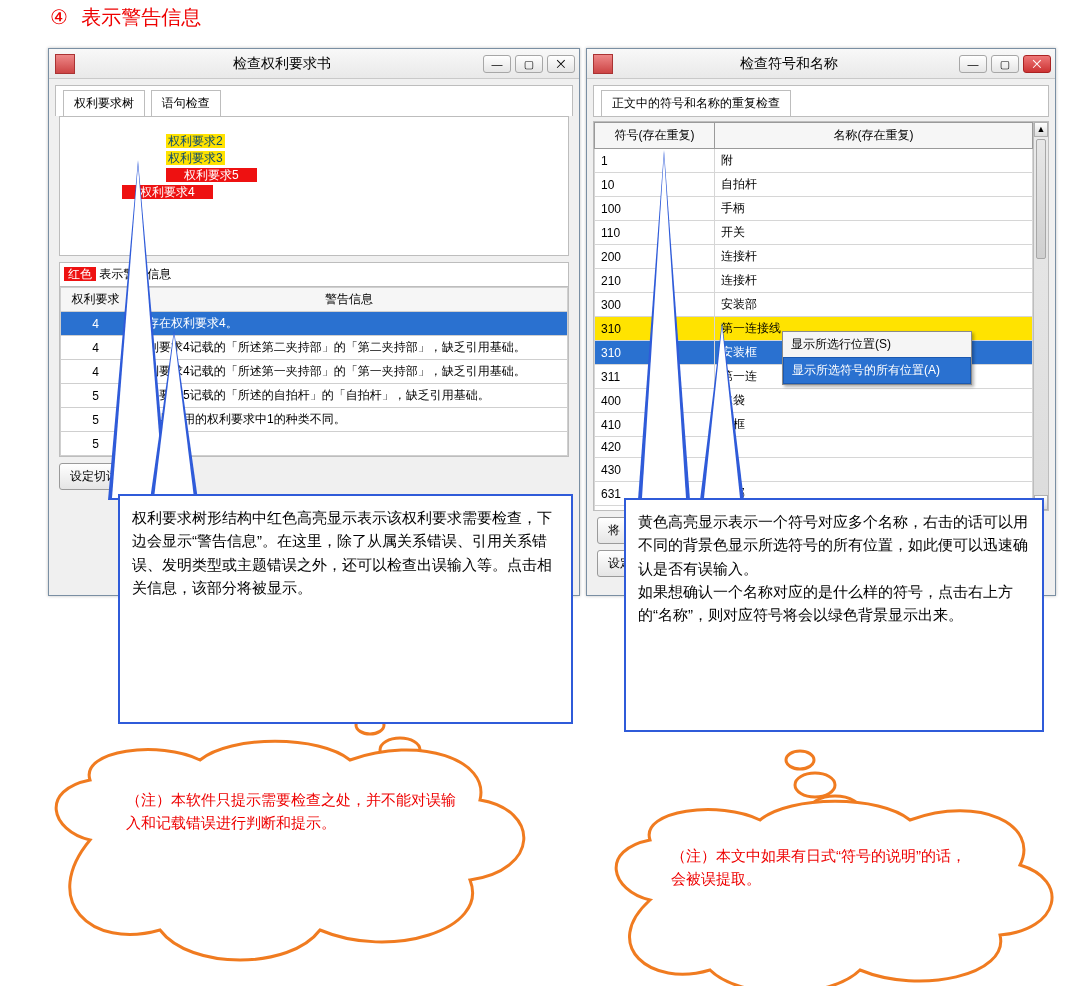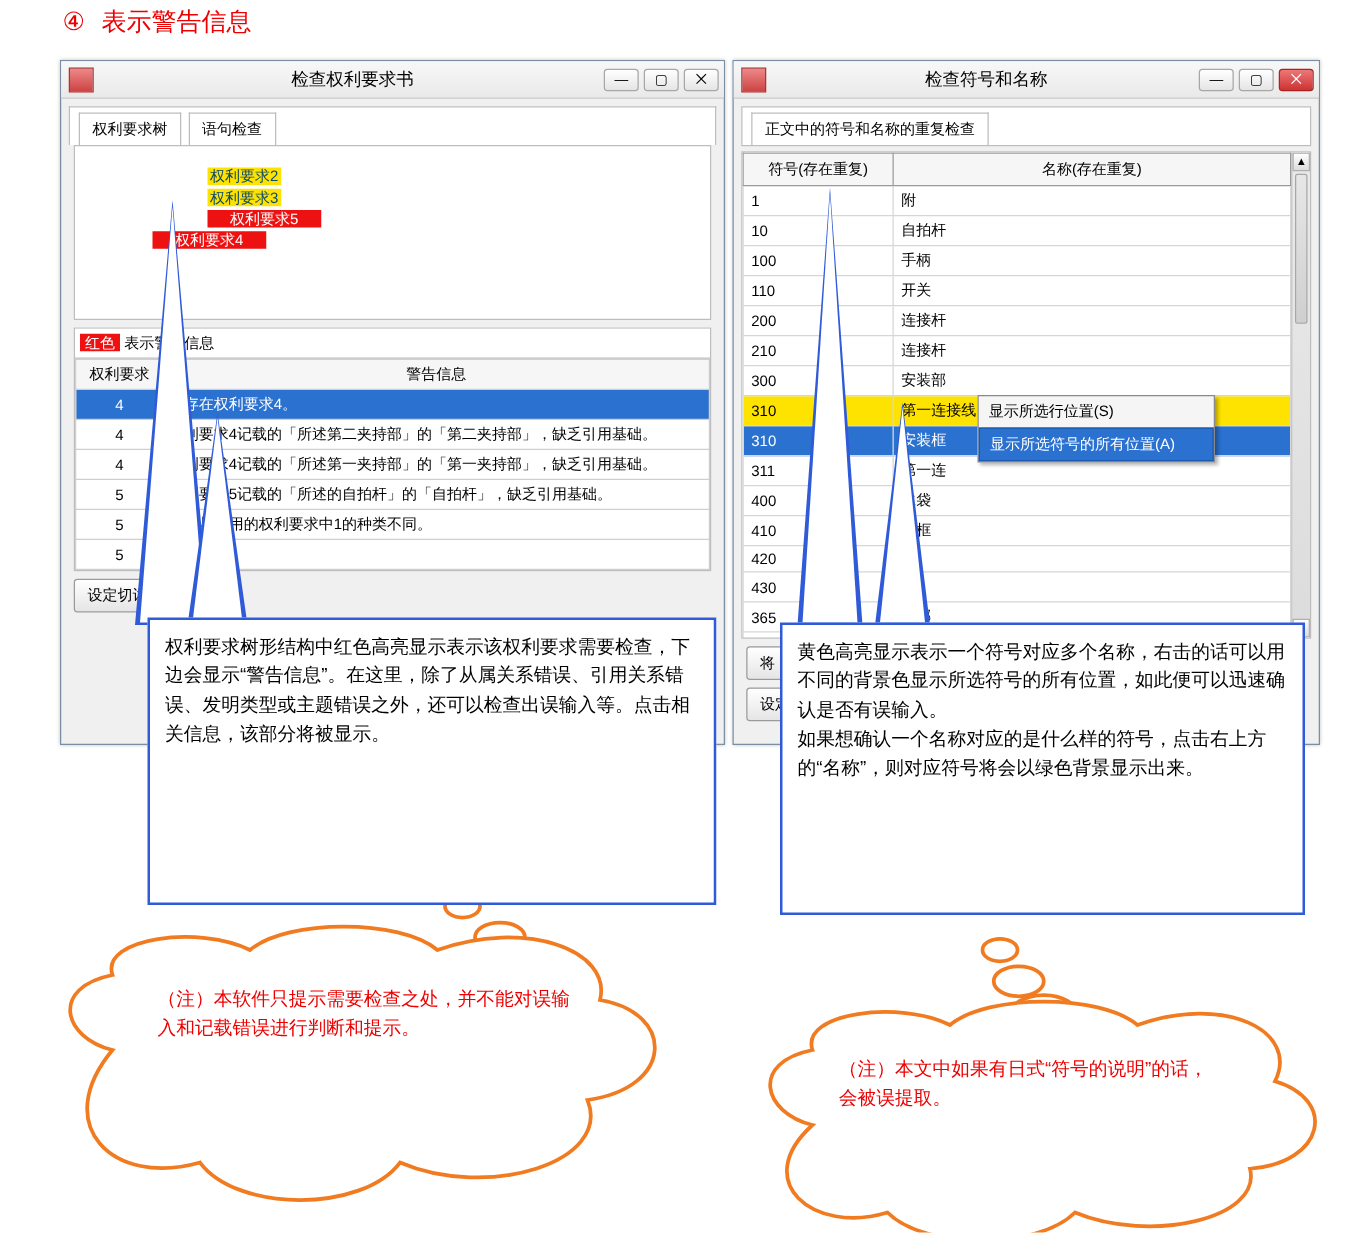--- a/index.html
+++ b/index.html
@@ -137,21 +137,21 @@
 .scroll-up { top:0;} .scroll-down{ bottom:0;}
 .scroll-thumb{
   position:absolute; left:2px; right:2px; top:17px; height:120px;
   background:linear-gradient(#e7e7e7,#cfcfcf); border:1px solid #a7a7a7; border-radius:2px;
 }
 
 
 .ctx-menu {
   position:absolute;
   left: 782px;
-  top: 316px;
+  top: 331px;
   width: 190px;
   background:#f5f5f5;
   border:1px solid #8a8a8a;
   box-shadow: 2px 2px 3px rgba(0,0,0,.3);
   font-size:12px;
   z-index: 20;
 }
 .ctx-item { padding:4px 8px; }
 .ctx-item.sel { background:#2a71d0; color:#fff; border:1px solid #1b59b0;}
 
@@ -425,21 +425,21 @@
             </tr>
             <tr>
               <td>420</td>
               <td></td>
             </tr>
             <tr>
               <td>430</td>
               <td>缝</td>
             </tr>
             <tr>
-              <td>365</td>
+              <td>631</td>
               <td>持部</td>
             </tr>
             <tr>
               <td>431B</td>
               <td></td>
             </tr>
           </tbody>
       </table>
       <div class="scrollbar-fake">
         <div class="scroll-up">▲</div>

